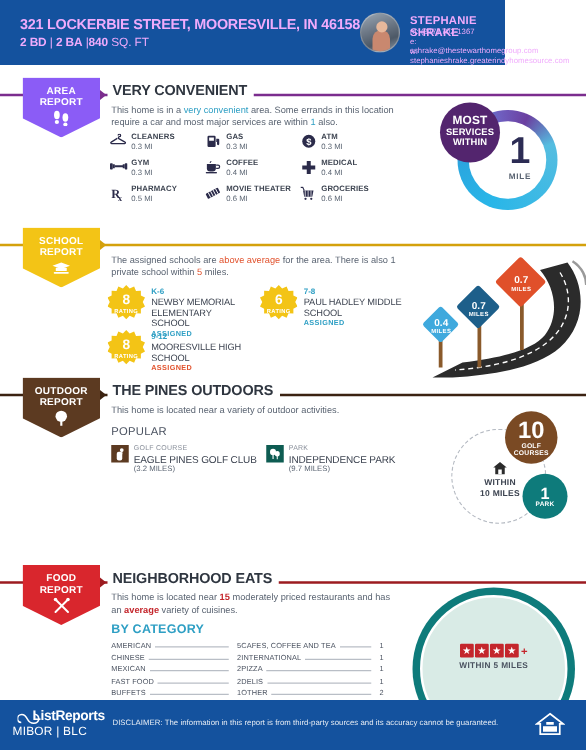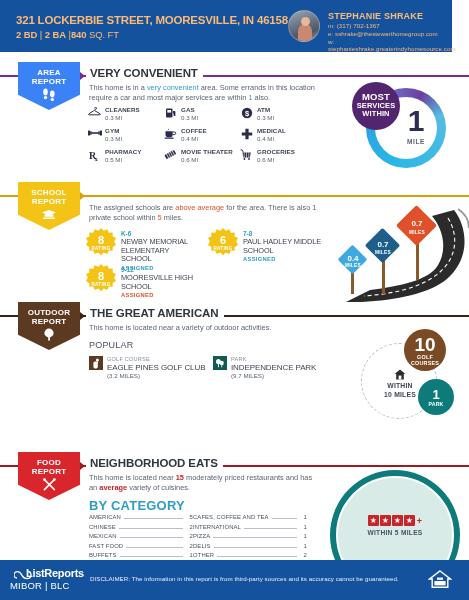--- a/index.html
+++ b/index.html
@@ -7,23 +7,23 @@
   body {
     font-family: "Liberation Sans", sans-serif;
     background: #ffffff;
     position: relative;
     overflow: hidden;
     color: #3d4451;
   }
 
   
   .header {
-    position: absolute; left: 0; top: 0; width: 452px; height: 52px;
+    position: absolute; left: 0; top: 0; width: 404px; height: 52px;
     background: #14529e;
-    color: #fdba74;
+    color: #f0abfc;
   }
   .addr {
     position: absolute; left: 16px; top: 14px;
     font-size: 11.5px; font-weight: bold; letter-spacing: -0.2px;
     white-space: nowrap;
   }
   .specs {
     position: absolute; left: 16px; top: 29px;
     font-size: 9.5px; letter-spacing: -0.1px; white-space: nowrap;
   }
@@ -196,21 +196,21 @@
   .viz-bub {
     position: absolute; border-radius: 50%; color: #fff;
     display: flex; flex-direction: column; align-items: center; justify-content: center;
   }
   .viz-bub .n { font-weight: bold; line-height: 1; }
   .viz-bub .l { font-weight: bold; letter-spacing: .2px; }
 
   
   .bycat {
     position: absolute; left: 89px; top: 46px;
-    font-size: 13px; color: #2e9fc4; font-weight: bold; letter-spacing: .2px;
+    font-size: 10px; color: #2e9fc4; font-weight: bold; letter-spacing: .2px;
   }
   .cat-cols {
     position: absolute; left: 89px; top: 62px; width: 218px;
     display: grid; grid-template-columns: 104px 114px; column-gap: 0;
   }
   .cat-row {
     display: flex; align-items: baseline; height: 9.6px;
     font-size: 5.9px; color: #4a5260; letter-spacing: .1px;
   }
   .cat-nm { white-space: nowrap; }
@@ -284,21 +284,21 @@
   </div>
   <div class="agent-photo"></div>
   <div class="agent-name">STEPHANIE SHRAKE</div>
   <div class="agent-line agent-l1">m: (317) 702-1367</div>
   <div class="agent-line agent-l2">e: sshrake@thestewarthomegroup.com</div>
   <div class="agent-line agent-l3">w: stephanieshrake.greaterindyhomesource.com</div>
 </div>
 
 <div class="section" style="top:62px;height:112px">
   <div class="sec-line" style="background:#7b2d8e"></div>
-  <div class="badge" style="background:#3b82f6">
+  <div class="badge" style="background:#8b5cf6">
     <div class="badge-t1">AREA</div>
     <div class="badge-t2">REPORT</div>
     <div class="badge-ico">
       <svg width="16" height="13" viewBox="0 0 16 13">
           <ellipse cx="4.5" cy="4" rx="2.3" ry="3.4" fill="#fff"></ellipse>
           <ellipse cx="4.5" cy="9.6" rx="1.7" ry="1.6" fill="#fff"></ellipse>
           <ellipse cx="11.3" cy="6" rx="2.3" ry="3.4" fill="#fff"></ellipse>
           <ellipse cx="11.3" cy="11.5" rx="1.7" ry="1.5" fill="#fff"></ellipse>
         </svg>
     </div>
@@ -513,21 +513,21 @@
     <div class="badge-t1">OUTDOOR</div>
     <div class="badge-t2">REPORT</div>
     <div class="badge-ico">
       <svg width="14" height="13" viewBox="0 0 14 13">
           <ellipse cx="7" cy="5" rx="4.6" ry="4.4" fill="#fff"></ellipse>
           <rect x="6.2" y="7" width="1.7" height="5.6" fill="#fff"></rect>
         </svg>
     </div>
   </div>
   <div class="sec-arrow" style="border-left:5px solid #3b2211"></div>
-  <div class="sec-head">THE GREAT AMERICAN</div>
+  <div class="sec-head">THE PINES OUTDOORS</div>
   <div class="sec-intro">This home is located near a variety of outdoor activities.</div>
   <div class="popular-h">POPULAR</div>
 
   <div class="out-item" style="left:89px;top:54px">
     <div class="out-ico" style="background:#5c3a21">
       <svg width="10" height="11" viewBox="0 0 10 11">
           <rect x="2.4" y="3.4" width="4.4" height="7" rx="1.6" fill="#fff"></rect>
           <circle cx="6.4" cy="2" r="1.5" fill="#fff"></circle>
           <rect x="6.1" y="2.4" width=".8" height="3" fill="#fff"></rect>
         </svg>

